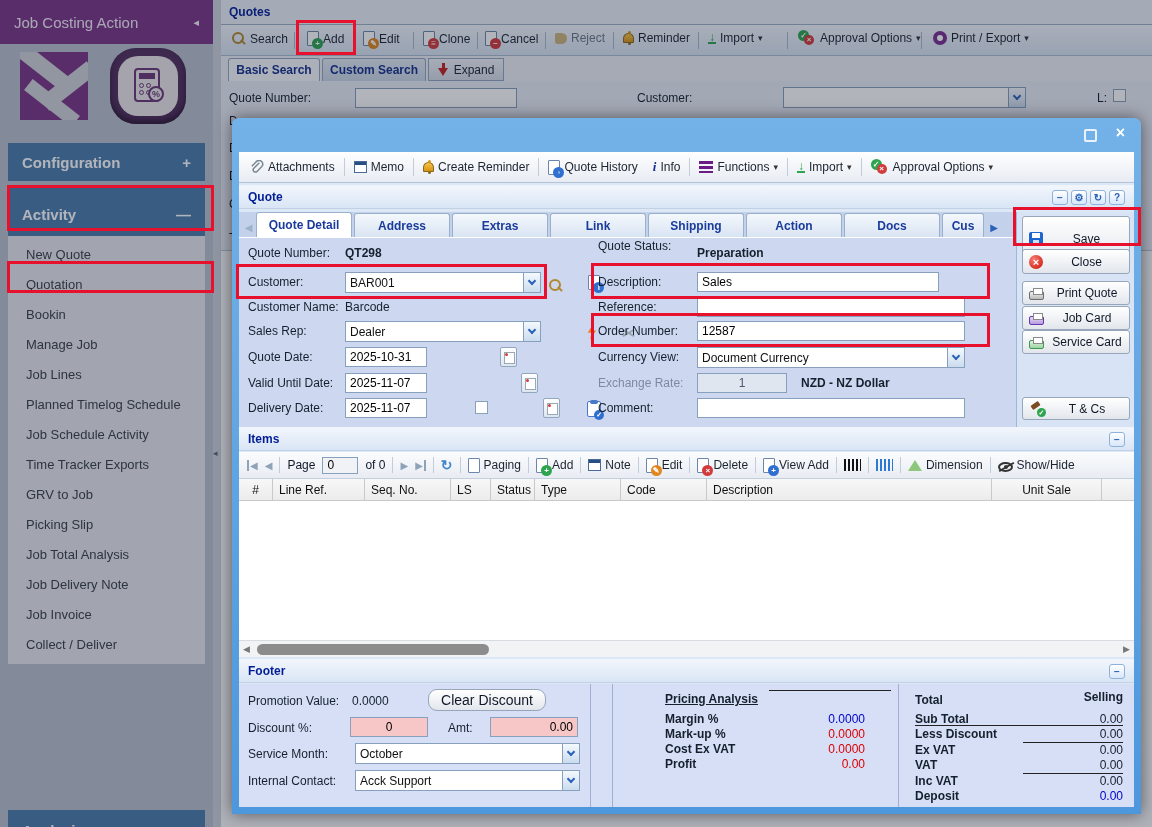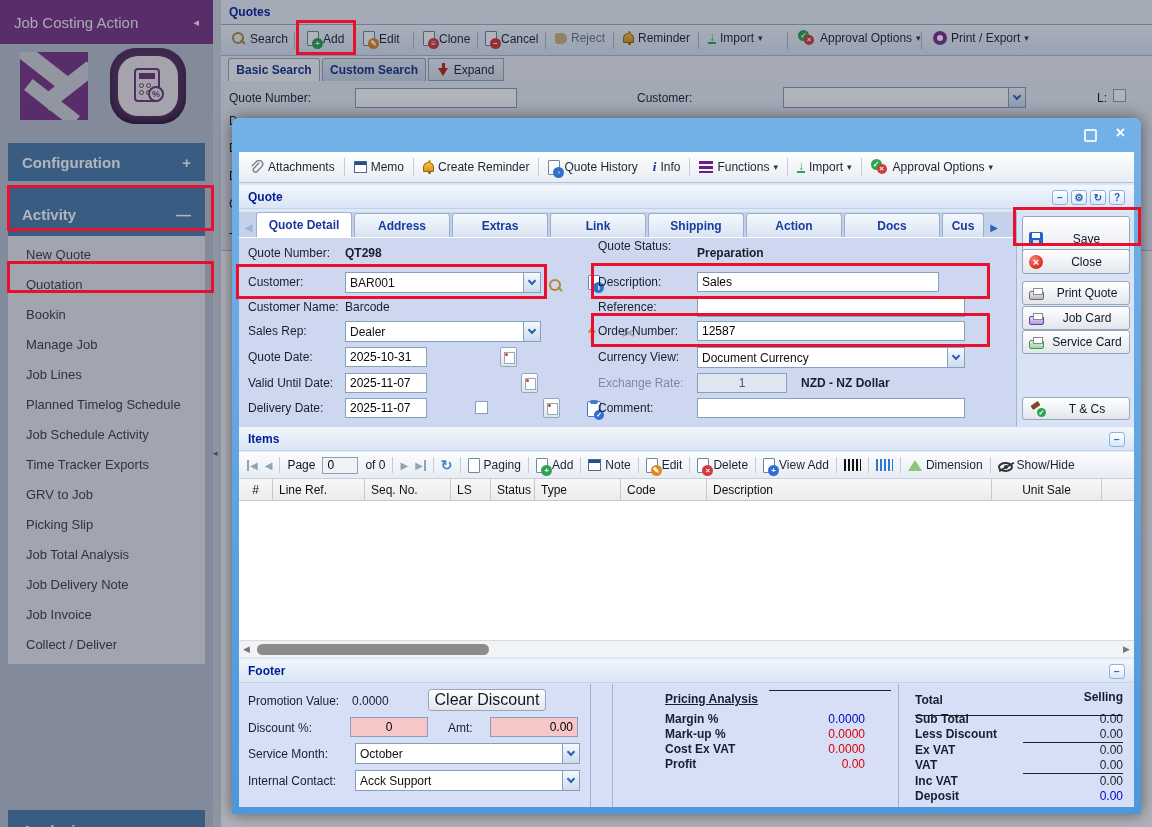--- a/index.html
+++ b/index.html
@@ -12,21 +12,21 @@
   .txt{border:1px solid #86a0bd;background:#fff;font:12px "Liberation Sans",sans-serif;height:20px;padding:1px 4px;box-sizing:border-box}
   .txt.dis{background:#dfe6f0;color:#4b5a70;text-align:center}
   .pink{background:#f7c7c7;text-align:center}
   .cb{width:13px;height:13px;background:#fff;border:1px solid #8aa0b8;display:inline-block}
   
   .dd{position:absolute;display:flex;align-items:center;border:1px solid #86a0bd;background:#fff;height:21px}
   .dd .val{flex:1;padding:0 4px;font-size:12px;color:#111;white-space:nowrap;overflow:hidden}
   .dd .btn{width:17px;height:100%;background:linear-gradient(#f4f9fd,#cbdcee);border-left:1px solid #86a0bd;display:flex;align-items:center;justify-content:center}
   .chev{width:6px;height:6px;border-right:2px solid #2a62b8;border-bottom:2px solid #2a62b8;transform:rotate(45deg);margin-top:-3px}
   
-  .btn3d{display:flex;align-items:center;background:linear-gradient(#ffffff,#e2e6ec);border:1px solid #98a6ba;border-radius:3px;font-size:16px;color:#101828;cursor:default}
+  .btn3d{display:flex;align-items:center;background:linear-gradient(#ffffff,#e2e6ec);border:1px solid #98a6ba;border-radius:9px;font-size:14px;color:#101828;cursor:default}
   
   .ic{display:inline-block;position:relative;vertical-align:middle}
   .ic-doc{width:12px;height:15px;background:#fff;border:1px solid #6b86a8;border-radius:1px}
   .ic-doc::after{content:attr(data-badge);position:absolute;right:-5px;bottom:-4px;width:11px;height:11px;border-radius:50%;color:#fff;font:bold 8px/11px "Liberation Sans",sans-serif;text-align:center}
   .bdg-green::after{background:#2ea44f}.bdg-red::after{background:#d23b3b}.bdg-blue::after{background:#2f6fd0}.bdg-orange::after{background:#e0871f}
   .ic-search{width:15px;height:15px}
   .ic-search::before{content:"";position:absolute;left:1px;top:1px;width:8px;height:8px;border:2px solid #b08830;border-radius:50%}
   .ic-search::after{content:"";position:absolute;left:9px;top:10px;width:6px;height:2px;background:#b08830;transform:rotate(45deg)}
   .ic-bell{width:11px;height:10px;background:linear-gradient(#f7c34a,#d99414);border:1px solid #8a6a1a;border-radius:6px 6px 1px 1px}
   .ic-bell::before{content:"";position:absolute;top:-3px;left:4px;width:3px;height:3px;background:#d99414;border-radius:50%}
@@ -531,21 +531,21 @@
         <span class="lbl b abs" style="left:52px;top:43px">Mark-up %</span>
         <span class="lbl abs" style="left:152px;top:43px;width:100px;text-align:right;color:#dd0000">0.0000</span>
         <span class="lbl b abs" style="left:52px;top:58px">Cost Ex VAT</span>
         <span class="lbl abs" style="left:152px;top:58px;width:100px;text-align:right;color:#dd0000">0.0000</span>
         <span class="lbl b abs" style="left:52px;top:73px">Profit</span>
         <span class="lbl abs" style="left:152px;top:73px;width:100px;text-align:right;color:#dd0000">0.00</span>
       </div>
       <span class="abs" style="left:659px;top:0;width:1px;height:123px;background:#9fb0d0"></span>
 
       <div class="abs" style="left:660px;top:0;width:235px;height:123px">
-        <div class="abs" style="left:16px;top:6px;width:208px;border-bottom:1px solid #222;padding-bottom:7px">
+        <div class="abs" style="left:16px;top:6px;width:208px;border-bottom:1px solid #222;padding-bottom:17px">
           <span class="lbl b">Total</span>
           <span class="lbl b" style="float:right">Selling</span>
         </div>
         <span class="lbl b abs" style="left:16px;top:28px">Sub Total</span>
         <span class="lbl abs" style="left:124px;top:28px;width:100px;text-align:right">0.00</span>
         <span class="lbl b abs" style="left:16px;top:43px">Less Discount</span>
         <span class="lbl abs" style="left:124px;top:43px;width:100px;text-align:right;border-bottom:1px solid #222;padding-bottom:1px">0.00</span>
         <span class="lbl b abs" style="left:16px;top:59px">Ex VAT</span>
         <span class="lbl abs" style="left:124px;top:59px;width:100px;text-align:right">0.00</span>
         <span class="lbl b abs" style="left:16px;top:74px">VAT</span>

